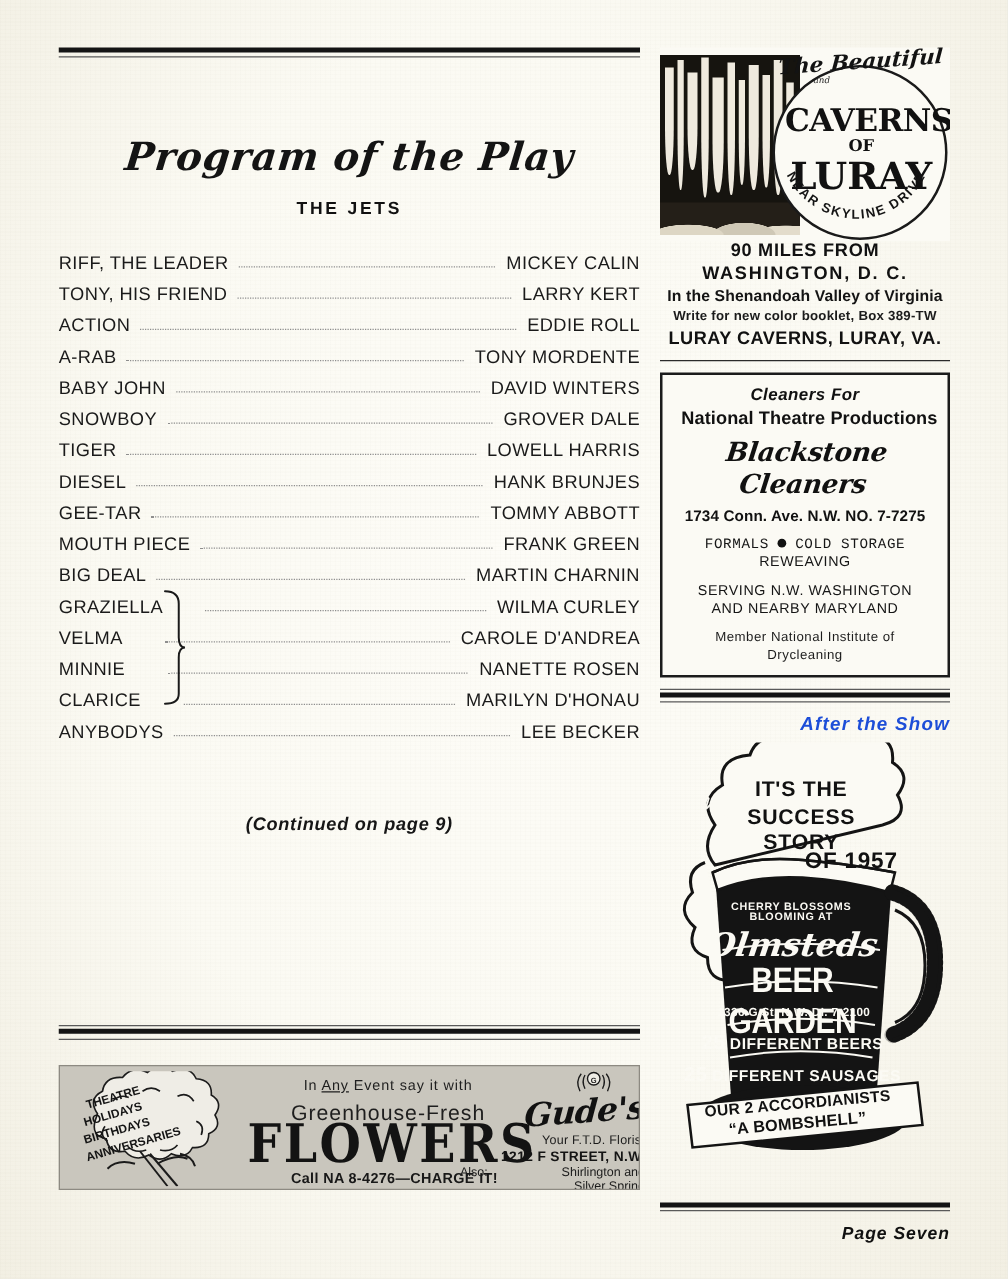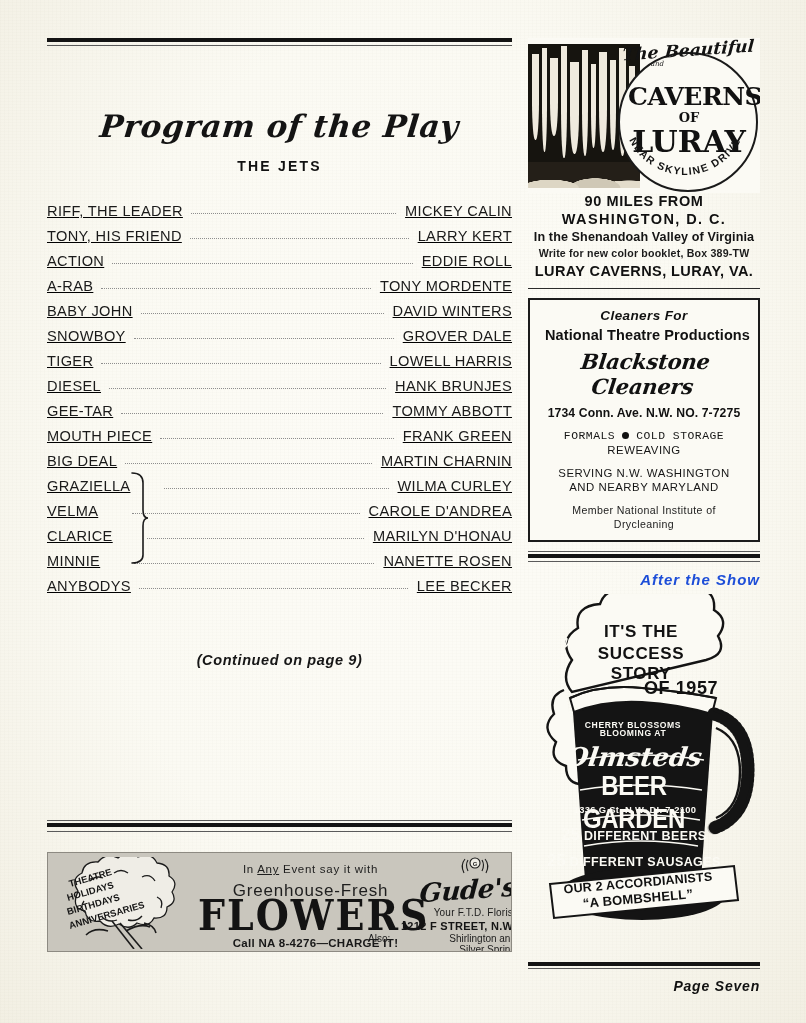--- a/index.html
+++ b/index.html
@@ -65,21 +65,21 @@
     margin-top: 78px;
   }
   .jets-head {
     text-align: center;
     font-weight: 700;
     font-size: 14px;
     letter-spacing: 2.2px;
     color: #111;
     margin-top: 14px;
   }
-  .cast-list { margin-top: 20px; position: relative; text-decoration: underline; }
+  .cast-list { margin-top: 20px; position: relative; }
   .cast-row {
     display: flex;
     align-items: flex-end;
     font-size: 14.6px;
     letter-spacing: .35px;
     color: #1a1a1a;
     height: 25px;
   }
   .cast-row .role { white-space: nowrap; padding-right: 6px; }
   .cast-row .leader {
@@ -424,28 +424,28 @@
           <span class="role">GRAZIELLA</span>
           <span class="leader"></span>
           <span class="actor">WILMA CURLEY</span>
         </div>
         <div class="cast-row braced">
           <span class="role">VELMA</span>
           <span class="leader"></span>
           <span class="actor">CAROLE D'ANDREA</span>
         </div>
         <div class="cast-row braced">
+          <span class="role">MINNIE</span>
+          <span class="leader"></span>
+          <span class="actor">NANETTE ROSEN</span>
+        </div>
+        <div class="cast-row braced">
           <span class="role">CLARICE</span>
           <span class="leader"></span>
           <span class="actor">MARILYN  D'HONAU</span>
-        </div>
-        <div class="cast-row braced">
-          <span class="role">MINNIE</span>
-          <span class="leader"></span>
-          <span class="actor">NANETTE ROSEN</span>
         </div>
         <div class="cast-row">
           <span class="role">ANYBODYS</span>
           <span class="leader"></span>
           <span class="actor">LEE BECKER</span>
         </div>
       </div>
 
     <div class="continued">(Continued on page 9)</div>
   </div>

